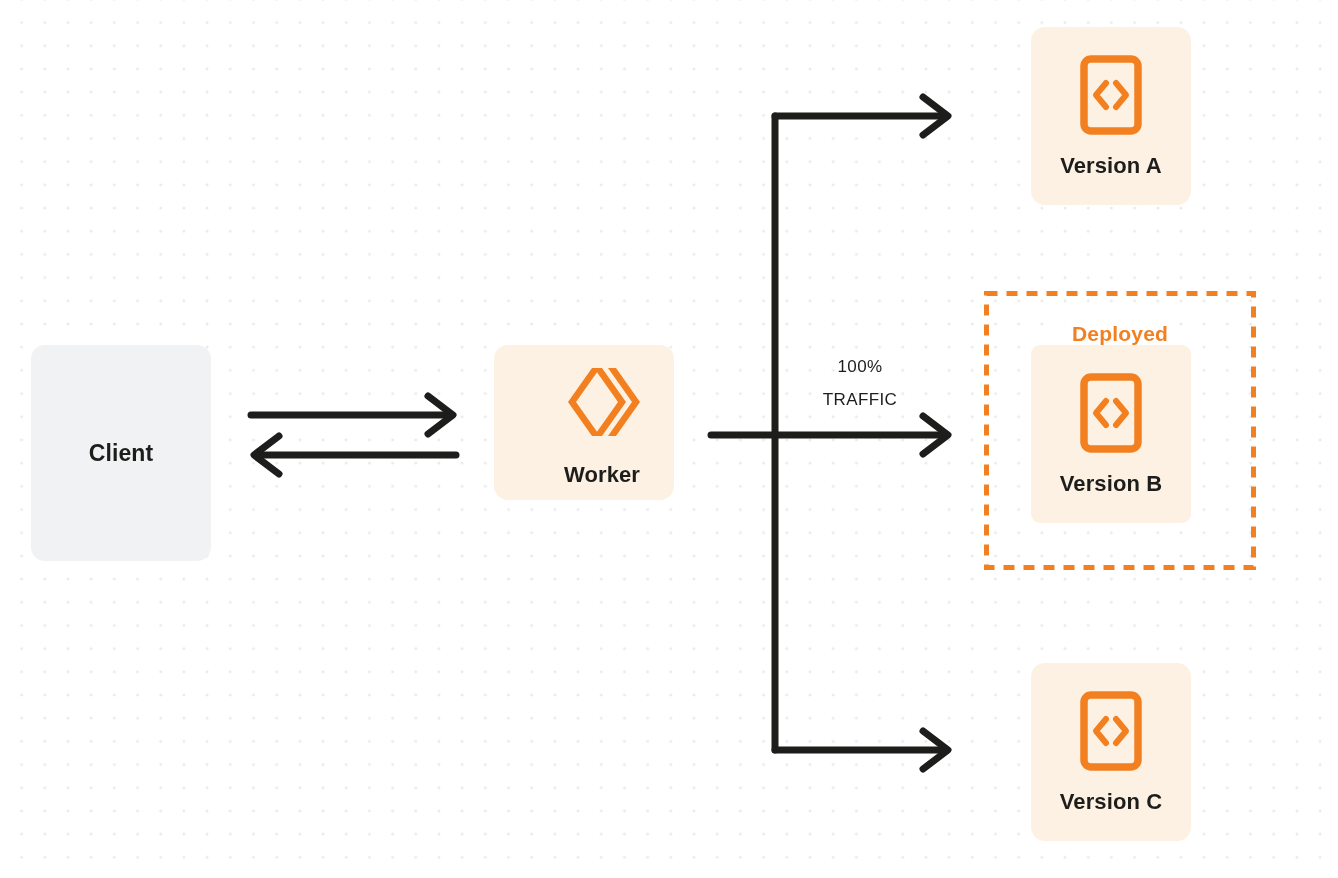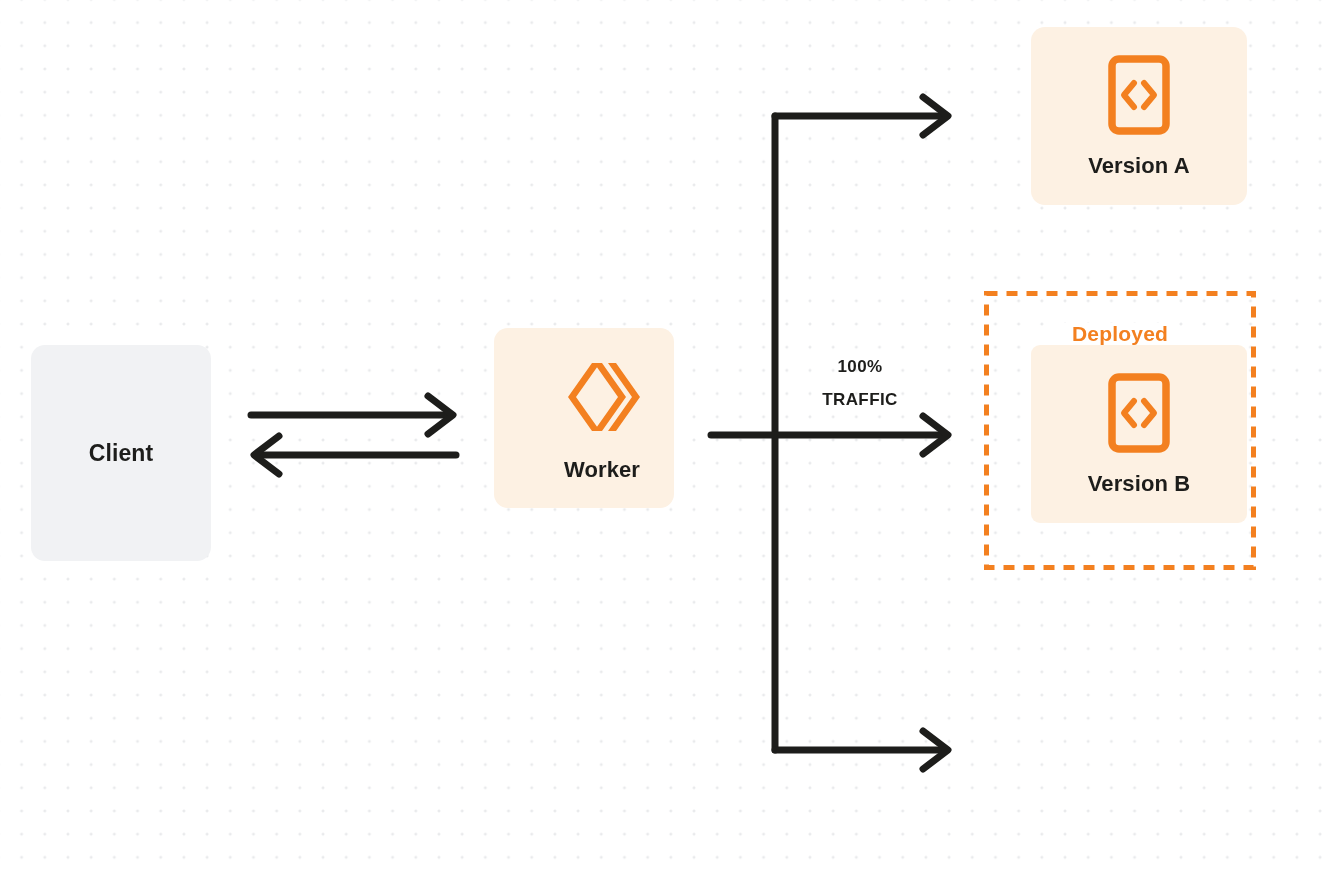--- a/index.html
+++ b/index.html
@@ -43,28 +43,28 @@
     flex-direction: column;
     align-items: center;
     justify-content: center;
   }
   .node-client {
     left: 31px;  top: 345px;
     width: 180px; height: 216px;
     background: #f1f2f4;
   }
   .node-worker {
-    left: 494px; top: 328px;
-    width: 180px; height: 180px;
+    left: 494px; top: 345px;
+    width: 180px; height: 155px;
     background: #fdf1e3;
     padding-left: 36px;
   }
   .node-ver {
     left: 1031px;
-    width: 216px; height: 178px;
+    width: 160px; height: 178px;
     background: #fdf1e3;
   }
   .node-ver.a { top: 27px; }
   .node-ver.b { top: 345px; border-radius: 9px; }
   .node-ver.c { top: 663px; }
 
   .node-label {
     font-size: 22px;
     font-weight: 700;
     color: #1d1d1b;
@@ -112,21 +112,21 @@
   }
 
   
   #traffic-label {
     position: absolute;
     left: 790px;
     top: 350px;
     width: 140px;
     text-align: center;
     font-size: 17px;
-    font-weight: 700;
+    font-weight: 400;
     color: #1d1d1b;
     letter-spacing: 0.4px;
     line-height: 33px;
   }
   #traffic-label .tl-line { display: block; }
 </style>
 </head>
 <body>
 
 <div id="canvas">
@@ -203,19 +203,29 @@
     <span class="node-icon">
       <svg width="62" height="80" viewBox="0 0 62 80" xmlns="http://www.w3.org/2000/svg">
         <rect x="4" y="4" width="54" height="72" rx="7" ry="7" fill="none" stroke="#f38020" stroke-width="7.5"></rect>
         <polyline points="26,28 16,40 26,52" fill="none" stroke="#f38020" stroke-width="6" stroke-linecap="round" stroke-linejoin="round"></polyline>
         <polyline points="36,28 46,40 36,52" fill="none" stroke="#f38020" stroke-width="6" stroke-linecap="round" stroke-linejoin="round"></polyline>
       </svg>
     </span>
     <span class="node-label">Version B</span>
   </div>
 
+  <div class="node node-ver c">
+    <span class="node-icon">
+      <svg width="62" height="80" viewBox="0 0 62 80" xmlns="http://www.w3.org/2000/svg">
+        <rect x="4" y="4" width="54" height="72" rx="7" ry="7" fill="none" stroke="#f38020" stroke-width="7.5"></rect>
+        <polyline points="26,28 16,40 26,52" fill="none" stroke="#f38020" stroke-width="6" stroke-linecap="round" stroke-linejoin="round"></polyline>
+        <polyline points="36,28 46,40 36,52" fill="none" stroke="#f38020" stroke-width="6" stroke-linecap="round" stroke-linejoin="round"></polyline>
+      </svg>
+    </span>
+    <span class="node-label">Version C</span>
+  </div>
 
   <div id="traffic-label">
     <span class="tl-line">100%</span>
     <span class="tl-line">TRAFFIC</span>
   </div>
 
 </div>
 
 </body></html>

